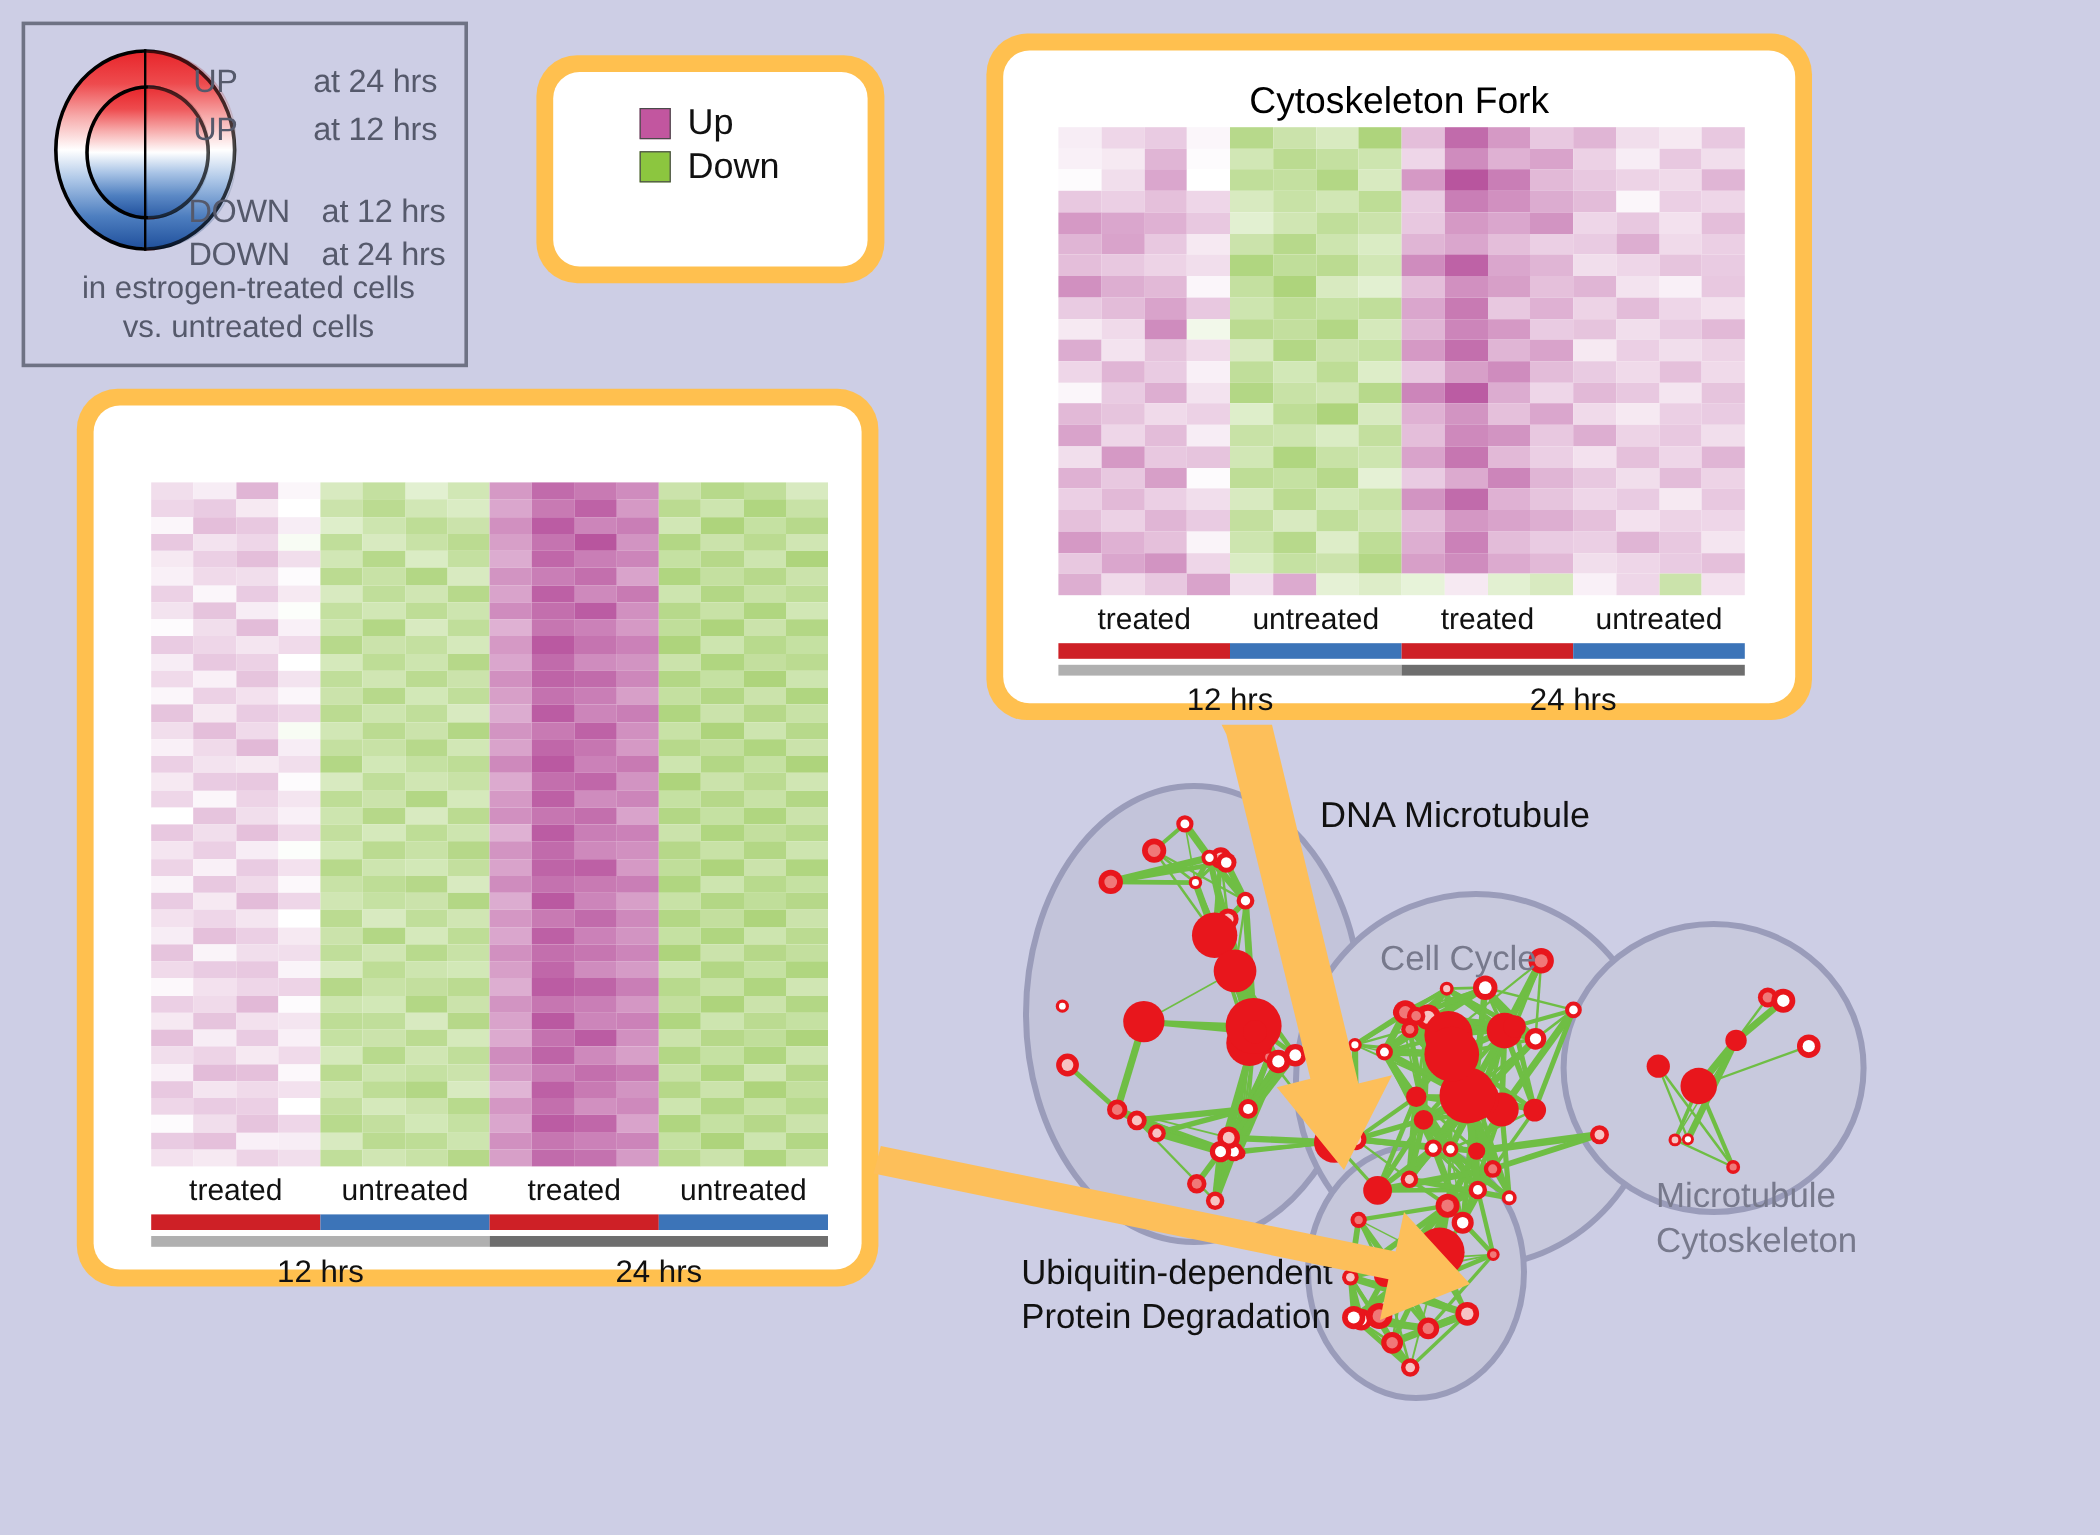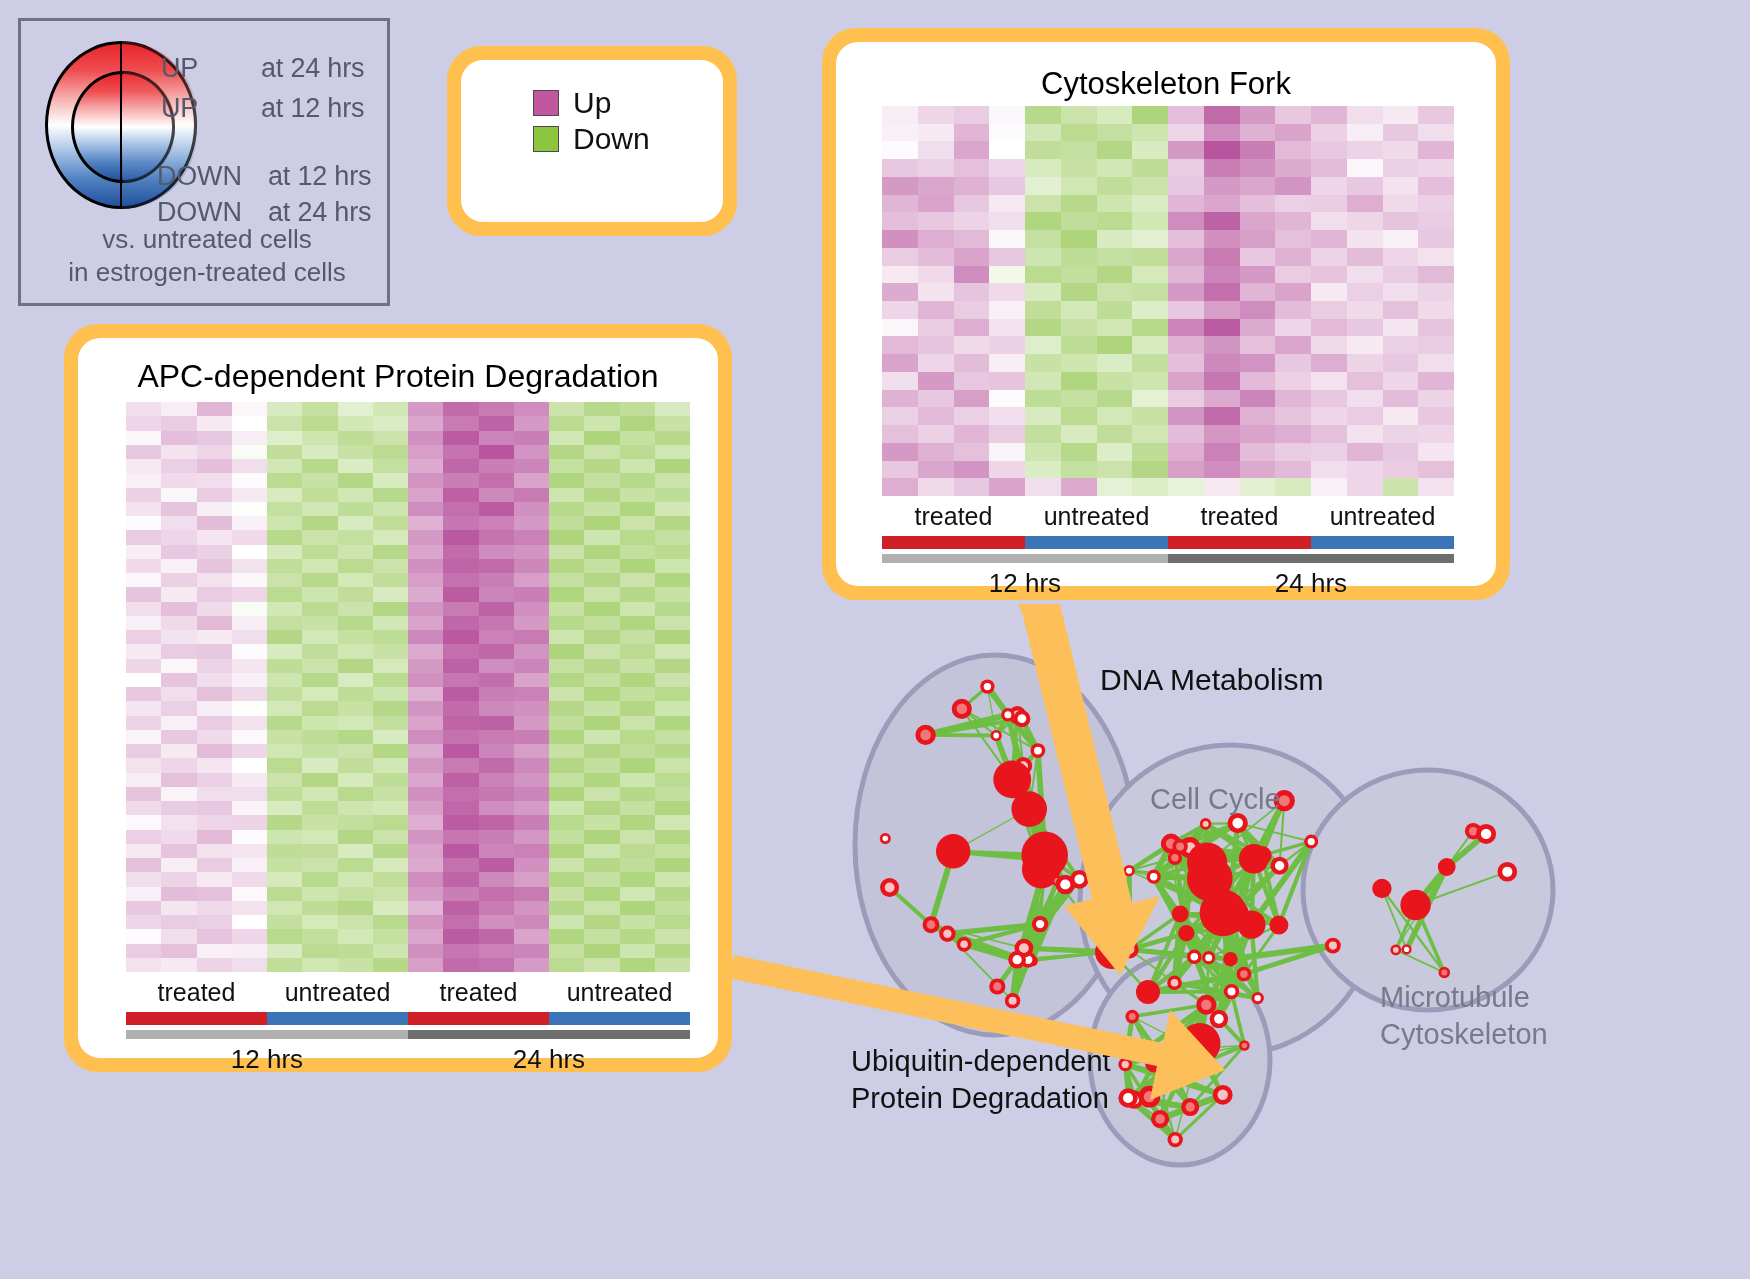--- a/index.html
+++ b/index.html
@@ -144,22 +144,22 @@
     <div class="wheel-lbl" style="left:140px;top:72px;">UP</div>
     <div class="wheel-lbl" style="left:240px;top:72px;">at 12 hrs</div>
 
     <div class="wheel-lbl" style="left:136px;top:140px;">DOWN</div>
     <div class="wheel-lbl" style="left:247px;top:140px;">at 12 hrs</div>
 
     <div class="wheel-lbl" style="left:136px;top:176px;">DOWN</div>
     <div class="wheel-lbl" style="left:247px;top:176px;">at 24 hrs</div>
 
     <div class="wheel-note">
+      <div>in estrogen-treated cells</div>
       <div>vs. untreated cells</div>
-      <div>in estrogen-treated cells</div>
     </div>
   </div>
 
   <div class="panel" id="estrogen-key">
     <div class="inner">
       <div class="key-rows">
         <div class="key-row">
           <span class="key-sw up"></span>
           <span class="key-txt">Up</span>
         </div>
@@ -551,21 +551,20 @@
 
       <div class="time-labels" style="left:46px;top:526px;width:572px;">
         <div>12 hrs</div>
         <div>24 hrs</div>
       </div>
     </div>
   </div>
 
   <div class="panel" id="apc-panel">
     <div class="inner">
-      <div class="hm-title">APC-dependent Protein Degradation</div>
 
       <div class="hm-grid" id="hm-apc" style="left: 48px; top: 64px; width: 564px; height: 570px; grid-template-columns: repeat(16, 1fr); grid-template-rows: repeat(40, 1fr);">
           <div class="hm-cell" style="background: rgb(241, 222, 236);"></div>
           <div class="hm-cell" style="background: rgb(247, 237, 245);"></div>
           <div class="hm-cell" style="background: rgb(224, 181, 213);"></div>
           <div class="hm-cell" style="background: rgb(251, 246, 250);"></div>
           <div class="hm-cell" style="background: rgb(216, 234, 192);"></div>
           <div class="hm-cell" style="background: rgb(196, 224, 160);"></div>
           <div class="hm-cell" style="background: rgb(226, 240, 209);"></div>
           <div class="hm-cell" style="background: rgb(209, 231, 181);"></div>
@@ -1943,21 +1942,21 @@
           <g>
             <circle cx="332.0" cy="352.0" r="17.0" fill="#E8161C"></circle>
           </g>
           <g>
             <circle cx="368.0" cy="392.0" r="12.0" fill="#E8161C"></circle>
           </g>
         </g>
     </svg>
   </div>
 
-  <div class="net-label" id="lbl-dna">DNA Metabolism</div>
+  <div class="net-label" id="lbl-dna">DNA Microtubule</div>
   <div class="net-label" id="lbl-cc">Cell Cycle</div>
   <div class="net-label" id="lbl-ub">Ubiquitin-dependent
 Protein Degradation</div>
   <div class="net-label" id="lbl-mt">Microtubule
 Cytoskeleton</div>
 
   <svg id="arrows">
     <path d="M1018,604 L1060,604 L1132,903 L1160,896 L1120,975 L1064,906 L1092,899 L1022,612 Z" fill="#FDBF5A"></path>
     <path d="M734,955 L1163,1043 L1170,1010 L1225,1070 L1150,1100 L1157,1066 L728,978 Z" fill="#FDBF5A"></path>
   </svg>

